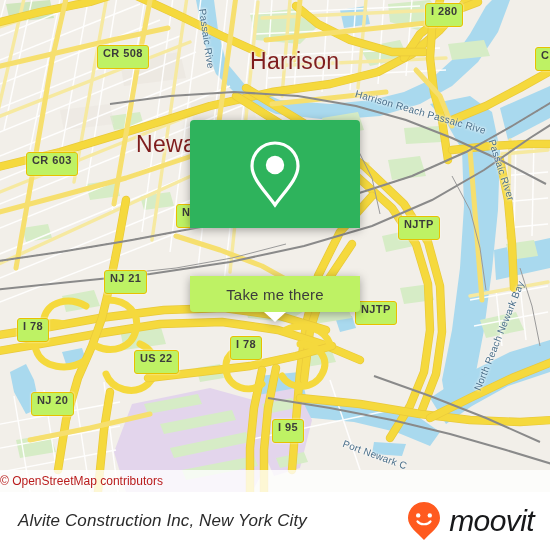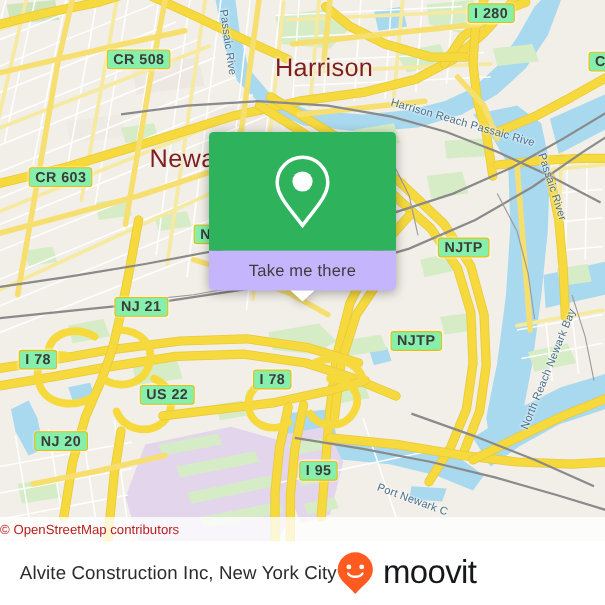--- a/index.html
+++ b/index.html
@@ -19,23 +19,23 @@
   .city{
     font-size:23px;color:#7f1d1d;letter-spacing:.3px;
     text-shadow:0 0 3px #f2efe9,0 0 3px #f2efe9,1px 1px 2px #f2efe9,-1px -1px 2px #f2efe9;
   }
   .water-lbl{
     font-size:10px;color:#4a6f8a;font-style:normal;letter-spacing:.2px;
     text-shadow:0 0 3px #fff,0 0 3px #fff;
   }
   .shield{
     position:absolute;display:inline-block;
-    background:#86efac;border:1.6px solid #e8c000;border-radius:3px;
-    color:#3b3b3b;font-size:13px;font-weight:bold;letter-spacing:.4px;
-    padding:1px 5px 2px 5px;line-height:13px;
+    background:#bef264;border:1.6px solid #e8c000;border-radius:3px;
+    color:#3b3b3b;font-size:11px;font-weight:bold;letter-spacing:.4px;
+    padding:1px 5px 8px 5px;line-height:13px;
     box-shadow:0 0 2px rgba(255,255,255,.9);
   }
 
   
   .attrib{
     position:absolute;left:0;bottom:0;width:100%;height:22px;
     background:rgba(255,255,255,.78);
     display:flex;align-items:center;
   }
   .attrib span{font-size:12px;color:#b91c1c;padding-left:0;}
@@ -43,35 +43,35 @@
   
   .card{
     position:absolute;left:190px;top:120px;width:170px;
     filter:drop-shadow(0 2px 5px rgba(0,0,0,.33));
   }
   .card-top{
     background:#2eb35c;height:108px;border-radius:4px 4px 0 0;
     display:flex;align-items:center;justify-content:center;
   }
   .card-foot{
-    background:#c4b5fd;height:36px;border-radius:0 0 4px 4px;
-    display:flex;align-items:center;justify-content:center;position:relative;
+    background:#bef264;height:36px;border-radius:0 0 4px 4px;
+    display:flex;align-items:center;justify-content:center;position:relative;margin-top:48px;
   }
   .card-foot span{font-size:15px;color:#3c3c3c;letter-spacing:.2px;}
   .tail{
     position:absolute;left:50%;margin-left:-11px;bottom:-10px;
     width:0;height:0;border-left:11px solid transparent;
     border-right:11px solid transparent;border-top:10px solid #ffffff;
   }
 
   
   .footer{
     position:absolute;left:0;top:492px;width:550px;height:58px;
     background:#ffffff;display:flex;align-items:center;
-    padding:0 16px 0 18px;box-sizing:border-box;
+    justify-content:space-between;padding:0 16px 0 18px;box-sizing:border-box;font-style:italic;
   }
   .footer-title{font-size:17px;color:#2b2b2b;letter-spacing:.1px;}
   .brand{display:flex;align-items:center;gap:8px;}
   .brand-word{font-size:30px;color:#17181a;letter-spacing:-.6px;line-height:30px;}
 </style>
 </head>
 <body>
 
 <div class="screen">
 
@@ -357,21 +357,21 @@
     <div class="lbl water-lbl" style="left:472px;top:388px;transform:rotate(-68deg);transform-origin:left top;">North Reach Newark Bay</div>
 
     <div class="shield" style="left:53px;top:45px;margin-left:44px;">CR 508</div>
     <div class="shield" style="left:26px;top:152px;">CR 603</div>
     <div class="shield" style="left:425px;top:3px;">I 280</div>
     <div class="shield" style="left:535px;top:47px;">CR</div>
     <div class="shield" style="left:176px;top:204px;">NJ 2</div>
     <div class="shield" style="left:104px;top:270px;">NJ 21</div>
     <div class="shield" style="left:17px;top:318px;">I 78</div>
     <div class="shield" style="left:230px;top:336px;">I 78</div>
-    <div class="shield" style="left:127px;top:350px;">US 22</div>
+    <div class="shield" style="left:134px;top:350px;">US 22</div>
     <div class="shield" style="left:31px;top:392px;">NJ 20</div>
     <div class="shield" style="left:398px;top:216px;">NJTP</div>
     <div class="shield" style="left:355px;top:301px;">NJTP</div>
     <div class="shield" style="left:272px;top:419px;">I 95</div>
 
     <div class="attrib">
       <span>© OpenStreetMap contributors</span>
     </div>
   </div>
 

